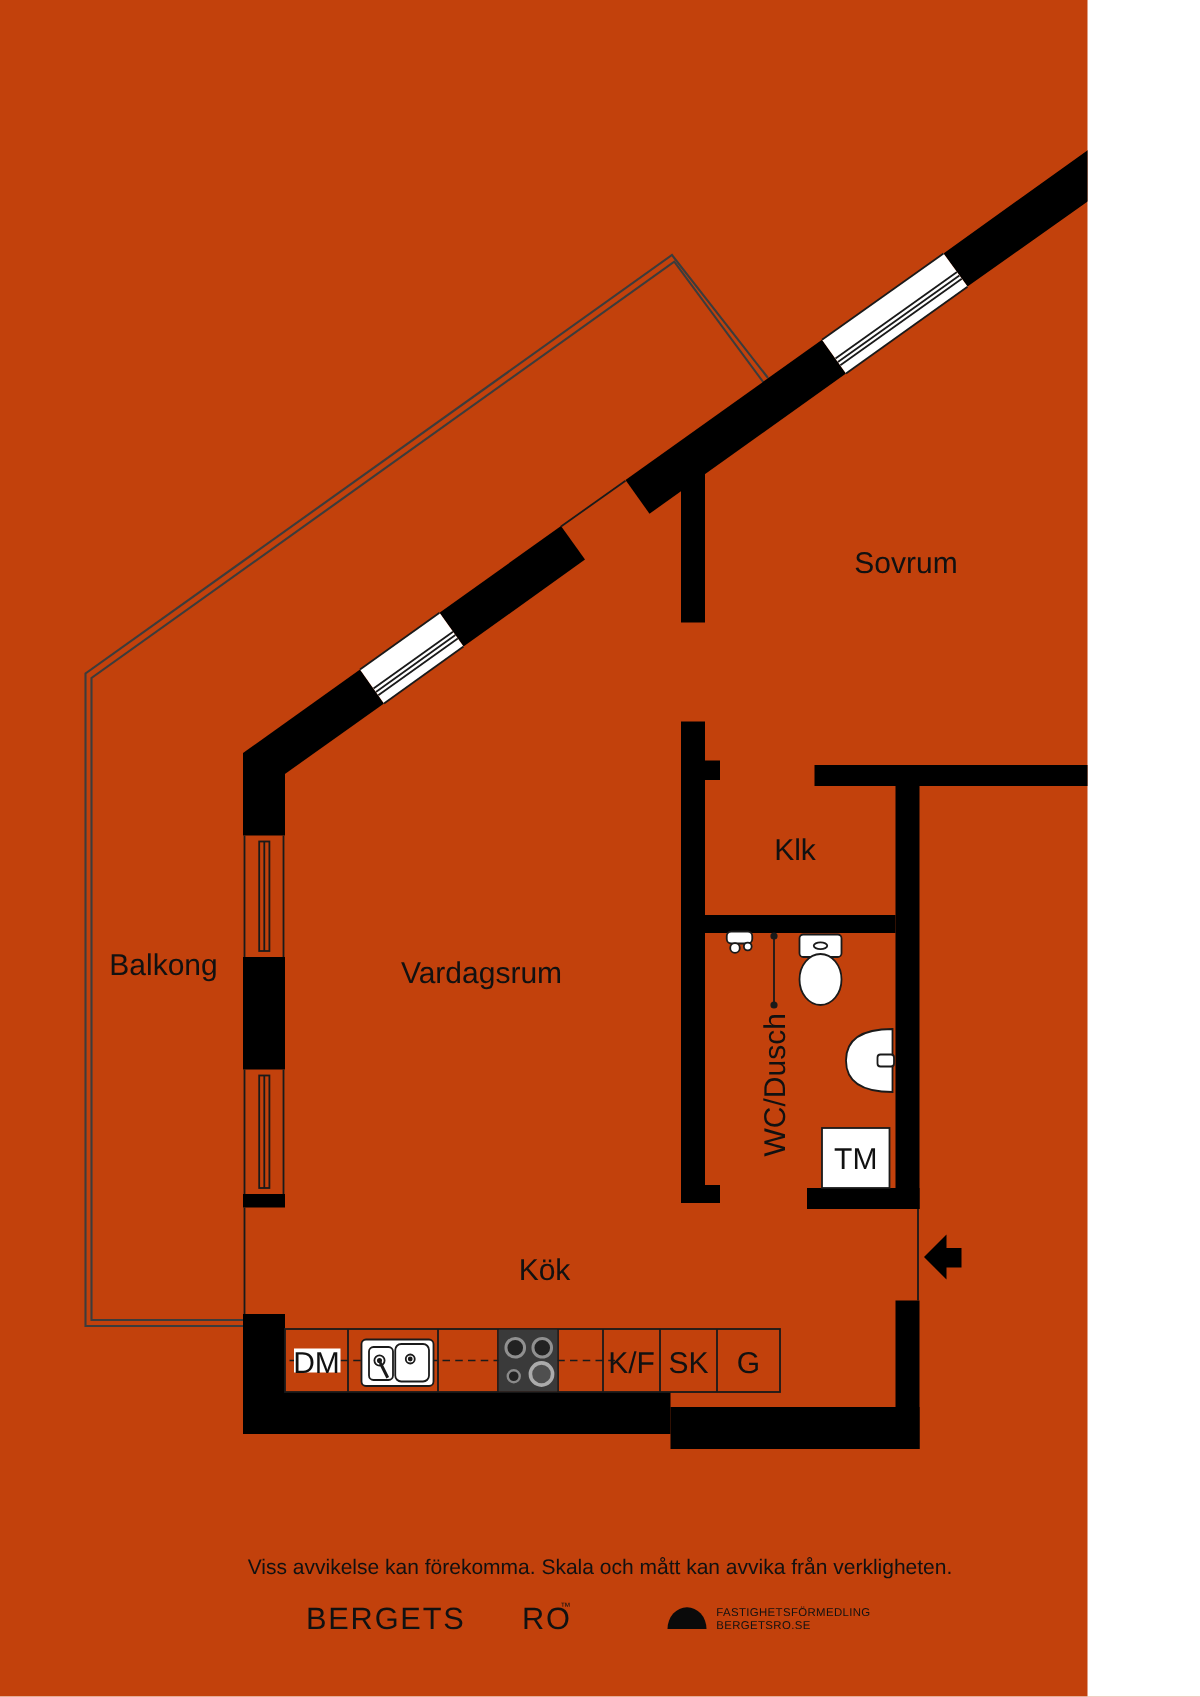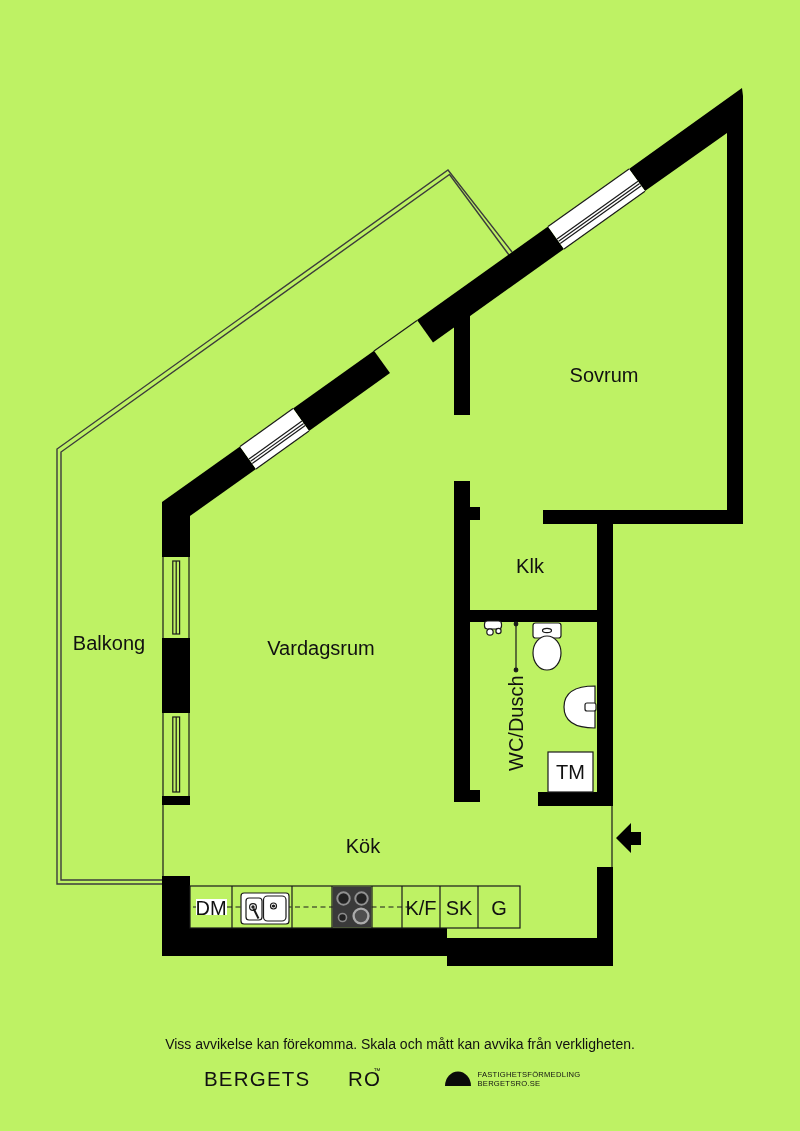--- a/index.html
+++ b/index.html
@@ -1,20 +1,20 @@
 <!DOCTYPE html>
 <html><head>
 <meta charset="utf-8">
 <style>
   html, body { margin: 0; padding: 0; background: #ffffff; }
   .page {
     position: relative;
-    width: 800px;
+    width: 725px;
     height: 1131px;
-    background: #bef264;
+    background: #c2410c;
     font-family: "Liberation Sans", sans-serif;
     overflow: hidden;
   }
   svg text {
     font-family: "Liberation Sans", sans-serif;
     fill: #111111;
   }
   .room-label { font-size: 20px; }
   .cell-label { font-size: 20px; }
   .disclaimer { font-size: 14px; }

